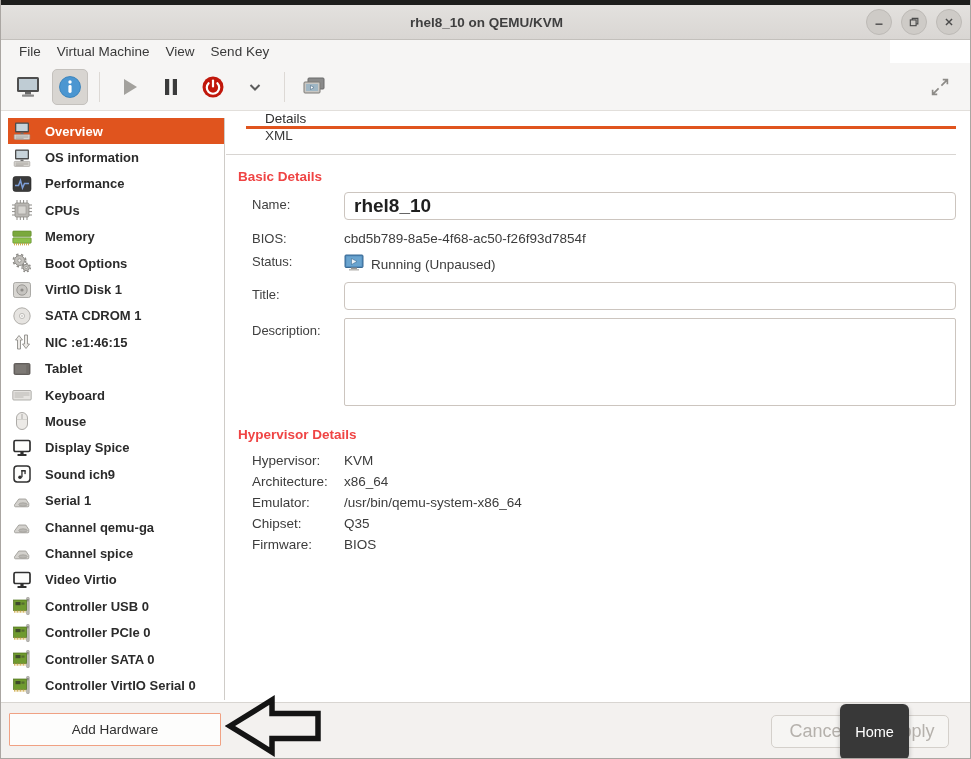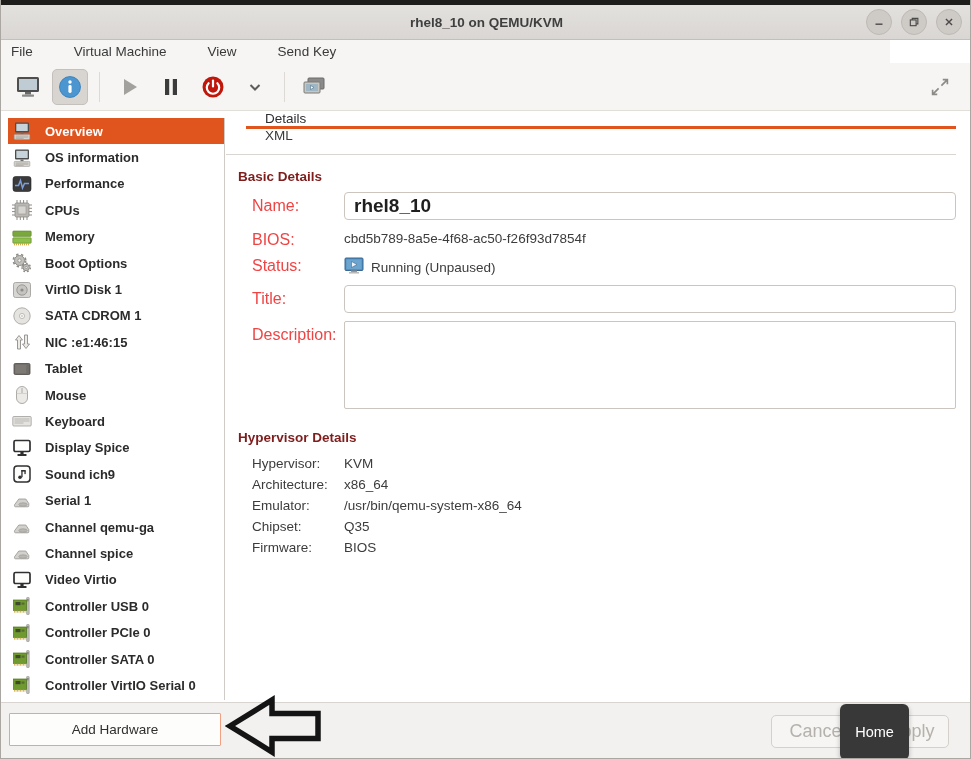--- a/index.html
+++ b/index.html
@@ -16,21 +16,21 @@
               background:linear-gradient(#e3e1de,#d9d6d3); border-bottom:1px solid #c3c0bc;
               display:flex; align-items:center; justify-content:center; }
   .title-text { font-size:13.5px; font-weight:bold; color:#3f3f3f; }
   .win-controls { position:absolute; right:10px; top:4px; display:flex; gap:9px; }
   .win-btn { width:26px; height:26px; border-radius:50%; background:#cecbc7; border:1px solid #bdbab6;
              display:flex; align-items:center; justify-content:center; cursor:default; }
   .win-btn svg { width:14px; height:14px; }
 
   
   .menubar { position:absolute; left:0; top:40px; width:889px; height:23px; background:#f6f5f4;
-             display:flex; align-items:center; padding-left:2px;gap:25px; }
+             display:flex; align-items:center; padding-left:10px; }
   .menu-item { font-size:13.5px; color:#3a3a3a; padding:2px 8px; }
 
   
   .toolbar { position:absolute; left:0; top:63px; width:971px; height:48px; background:#f6f5f4;
              border-bottom:1px solid #e2dfdb; display:flex; align-items:center; padding-left:6px; }
   .tb-btn { width:36px; height:36px; border-radius:5px; display:flex; align-items:center; justify-content:center; margin:0 3px; }
   .tb-btn svg { width:26px; height:26px; }
   .tb-btn.active { background:#d8d5d1; border:1px solid #c4c1bd; }
   .tb-sep { width:1px; height:30px; background:#ddd9d5; margin:0 8px; }
   .tb-right { position:absolute; right:14px; top:6px; width:36px; height:36px;
@@ -61,23 +61,23 @@
   .btn-apply  { left:874px; width:74px; }
 
   
   .main { position:absolute; left:225px; top:111px; width:746px; height:591px; background:#ffffff; }
   .tabstrip { height:44px; display:flex; align-items:stretch; padding-left:20px; margin-right:16px;
               border-bottom:1px solid #d8d5d2;flex-direction:column; }
   .tab { display:flex; align-items:center; padding:0 19px; font-size:13.5px; color:#3a3a3a;
          border-bottom:3px solid transparent; margin-bottom:-1px; }
   .tab.active { border-bottom-color:#E0541E; color:#2e2e2e; }
   .panel { padding:10px 16px 0 10px; }
-  .section-h { font-size:13.5px; font-weight:bold; color:#7f1d1d; margin:4px 0 8px 2px; }
+  .section-h { font-size:13.5px; font-weight:bold; color:#ef4444; margin:4px 0 8px 2px; }
   .frow { display:flex; margin-bottom:8px; padding-left:16px; }
-  .flabel { width:92px; flex:none; font-size:16px; color:#ef4444; padding-top:5px; }
+  .flabel { width:92px; flex:none; font-size:13px; color:#404040; padding-top:5px; }
   .fval { flex:1; font-size:13.5px; color:#3c3c3c; }
   .txt-input { width:100%; height:28px; border:1px solid #ccc5bf; border-radius:4px; padding:0 9px;
                font-size:19px; font-family:"Liberation Sans",sans-serif; color:#1f1f1f; font-weight:600;
                background:#ffffff; outline:none; }
   .txt-input.empty { font-weight:400; }
   .txt-area { width:100%; height:88px; border:1px solid #ccc5bf; border-radius:2px; resize:none;
               font-family:"Liberation Sans",sans-serif; font-size:13.5px; padding:4px 8px; outline:none; }
   .plain-val { padding-top:5px; }
   .status-val { display:flex; align-items:center; gap:7px; padding-top:2px; }
   .status-val svg { width:20px; height:18px; }
@@ -287,35 +287,35 @@
           <svg viewBox="0 0 20 20">
             <rect x="2" y="4.5" width="16" height="11" rx="1.2" fill="#716d69" stroke="#4c4845" stroke-width="0.8"></rect>
             <rect x="3.2" y="5.7" width="11" height="8.6" rx="0.6" fill="#7d7975"></rect>
           </svg>
         </span>
         <span class="slabel">Tablet</span>
       </div>
       <div class="side-item">
         <span class="sicon">
           <svg viewBox="0 0 20 20">
+            <rect x="0.8" y="5.5" width="18.4" height="9.5" rx="1" fill="#e5e3e0" stroke="#a09e9a" stroke-width="0.8"></rect>
+            <path d="M2.5 8h15M2.5 10h15M2.5 12h9" stroke="#aeaca8" stroke-width="0.8"></path>
+          </svg>
+        </span>
+        <span class="slabel">Keyboard</span>
+      </div>
+      <div class="side-item">
+        <span class="sicon">
+          <svg viewBox="0 0 20 20">
             <rect x="4.5" y="1.5" width="11" height="17" rx="5.5" fill="#eceae7" stroke="#a5a39f" stroke-width="0.9"></rect>
             <line x1="10" y1="3" x2="10" y2="8" stroke="#a5a39f" stroke-width="0.9"></line>
             <path d="M4.7 8.5h10.6" stroke="#c9c7c3" stroke-width="0.7"></path>
           </svg>
         </span>
         <span class="slabel">Mouse</span>
-      </div>
-      <div class="side-item">
-        <span class="sicon">
-          <svg viewBox="0 0 20 20">
-            <rect x="0.8" y="5.5" width="18.4" height="9.5" rx="1" fill="#e5e3e0" stroke="#a09e9a" stroke-width="0.8"></rect>
-            <path d="M2.5 8h15M2.5 10h15M2.5 12h9" stroke="#aeaca8" stroke-width="0.8"></path>
-          </svg>
-        </span>
-        <span class="slabel">Keyboard</span>
       </div>
       <div class="side-item">
         <span class="sicon">
           <svg viewBox="0 0 20 20">
             <rect x="2" y="2.5" width="16" height="11" rx="1.5" fill="#fdfdfc" stroke="#303030" stroke-width="1.7"></rect>
             <rect x="8.4" y="13.5" width="3.2" height="2.6" fill="#303030"></rect>
             <rect x="5.5" y="16.1" width="9" height="1.8" rx="0.5" fill="#303030"></rect>
           </svg>
         </span>
         <span class="slabel">Display Spice</span>

